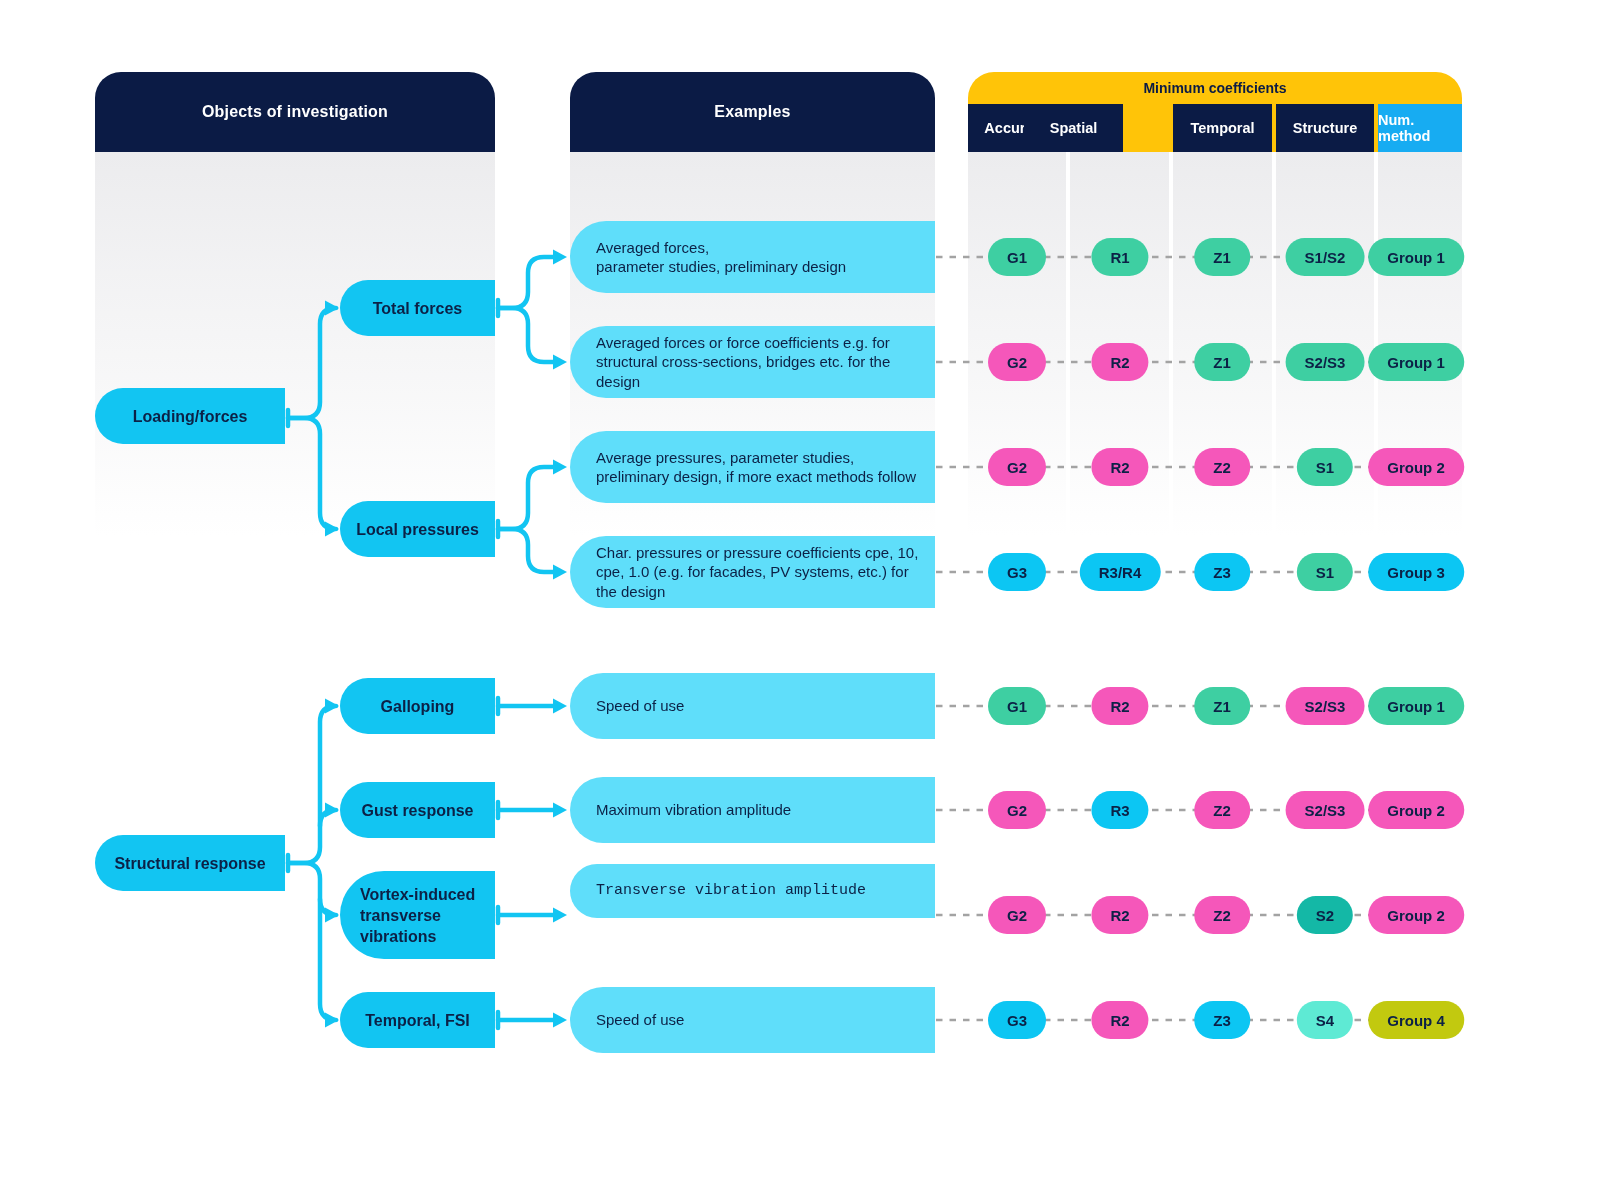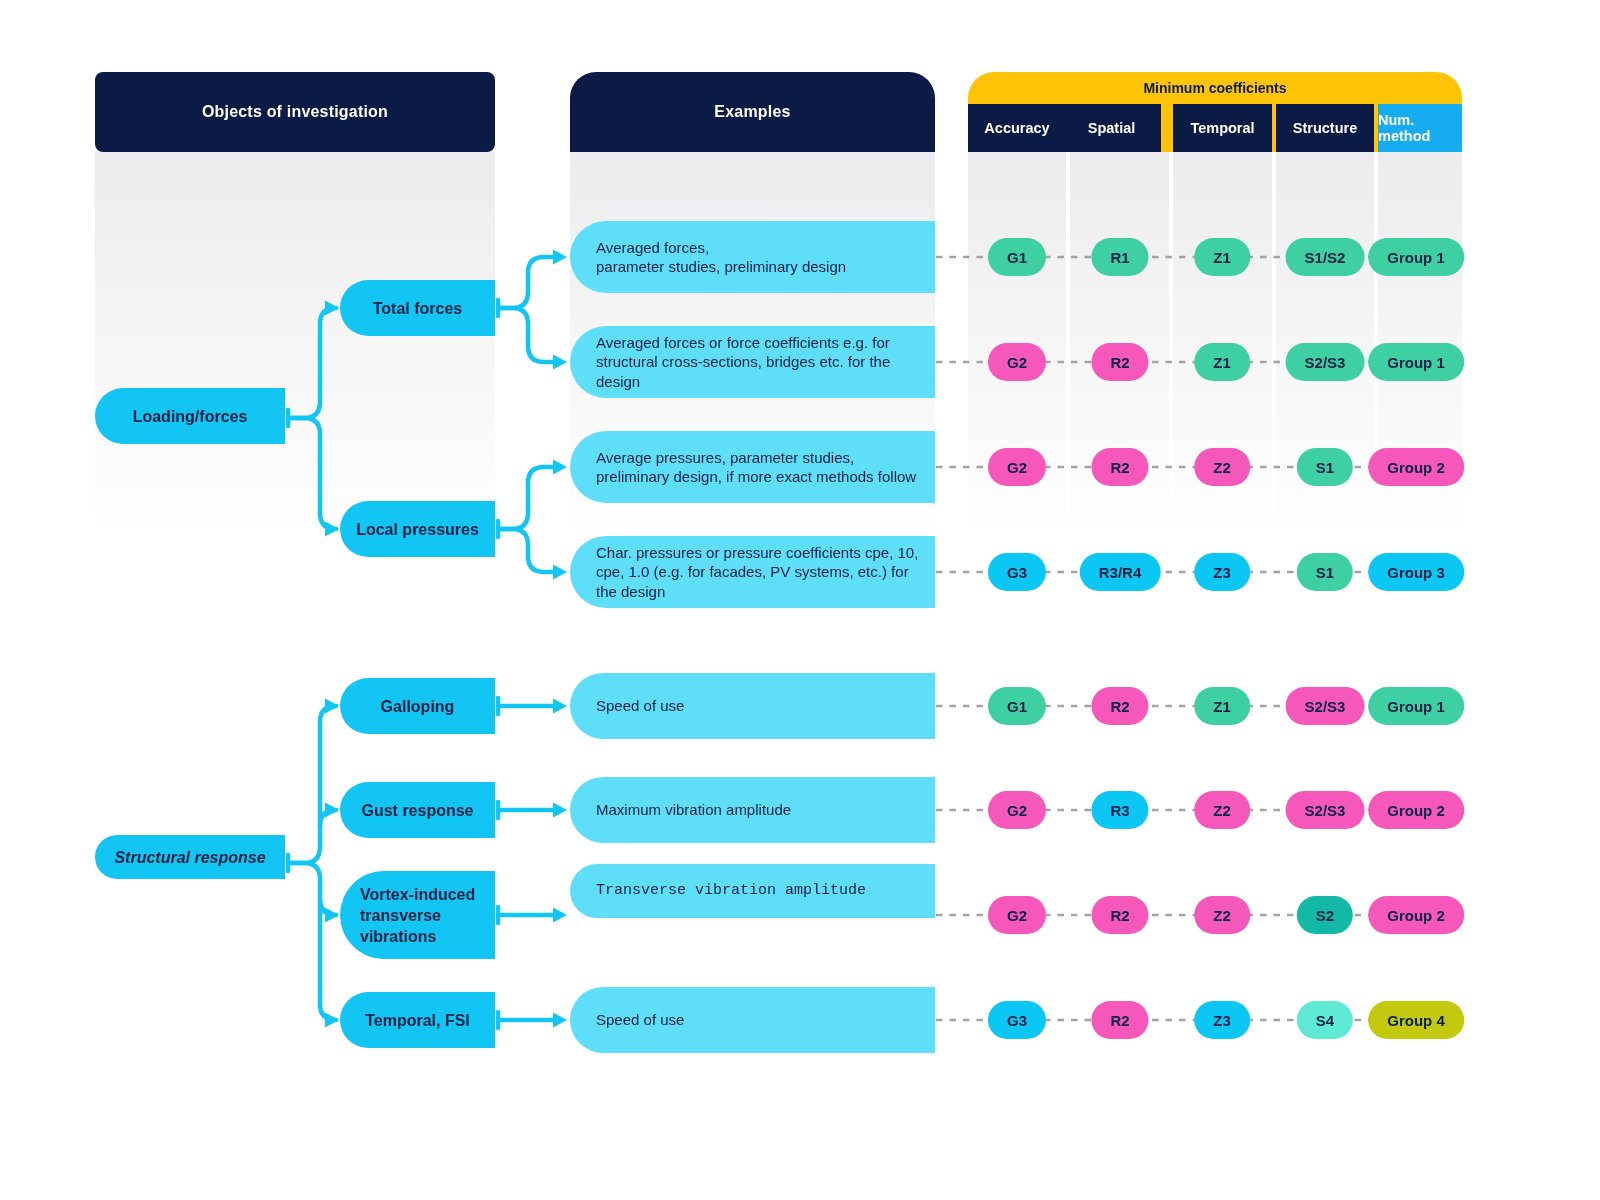--- a/index.html
+++ b/index.html
@@ -91,44 +91,44 @@
       <polygon points="339,706 325,698.5 325,713.5" fill="#12c5f2"></polygon>
       <polygon points="339,810 325,802.5 325,817.5" fill="#12c5f2"></polygon>
       <polygon points="339,915 325,907.5 325,922.5" fill="#12c5f2"></polygon>
       <polygon points="339,1020 325,1012.5 325,1027.5" fill="#12c5f2"></polygon>
       <polygon points="567,706 553,698.5 553,713.5" fill="#12c5f2"></polygon>
       <polygon points="567,810 553,802.5 553,817.5" fill="#12c5f2"></polygon>
       <polygon points="567,915 553,907.5 553,922.5" fill="#12c5f2"></polygon>
       <polygon points="567,1020 553,1012.5 553,1027.5" fill="#12c5f2"></polygon>
     </svg>
 
-  <div class="main-hdr" style="left:95px;width:400px;border-radius:8px;">Objects of investigation</div>
+  <div class="main-hdr" style="left:95px;width:400px;">Objects of investigation</div>
   <div class="main-hdr" style="left:570px;width:365px;">Examples</div>
 
   <div class="band" style="left:968px;width:494px;"></div>
   <div class="band-title" style="left:968px;width:494px;">Minimum coefficients</div>
   <div id="colhdrs">
       <div class="col-hdr" style="left: 968px; width: 98px;">Accuracy</div>
-      <div class="col-hdr" style="left: 1062px; width: 99px;">Spatial</div>
+      <div class="col-hdr" style="left: 1024px; width: 99px;">Spatial</div>
       <div class="col-hdr" style="left: 1173px; width: 99px;">Temporal</div>
       <div class="col-hdr" style="left: 1276px; width: 98px;">Structure</div>
       <div class="col-hdr hl" style="left: 1378px; width: 84px;">Num. method</div>
     </div>
 
   <div id="nodes">
       <div class="node" style="left: 95px; top: 388px; width: 190px; height: 56px; border-radius: 28px 0px 0px 28px;">
         <span>Loading/forces</span>
       </div>
       <div class="node" style="left: 340px; top: 280px; width: 155px; height: 56px; border-radius: 28px 0px 0px 28px;">
         <span>Total forces</span>
       </div>
       <div class="node" style="left: 340px; top: 501px; width: 155px; height: 56px; border-radius: 28px 0px 0px 28px;">
         <span>Local pressures</span>
       </div>
-      <div class="node" style="left: 95px; top: 835px; width: 190px; height: 44px; border-radius: 28px 0px 0px 28px; font-style: italic;">
+      <div class="node" style="left: 95px; top: 835px; width: 190px; height: 56px; border-radius: 28px 0px 0px 28px;">
         <span>Structural response</span>
       </div>
       <div class="node" style="left: 340px; top: 678px; width: 155px; height: 56px; border-radius: 28px 0px 0px 28px;">
         <span>Galloping</span>
       </div>
       <div class="node" style="left: 340px; top: 782px; width: 155px; height: 56px; border-radius: 28px 0px 0px 28px;">
         <span>Gust response</span>
       </div>
       <div class="node align-left" style="left: 340px; top: 871px; width: 155px; height: 88px; border-radius: 44px 0px 0px 44px;">
         <span>Vortex-induced

